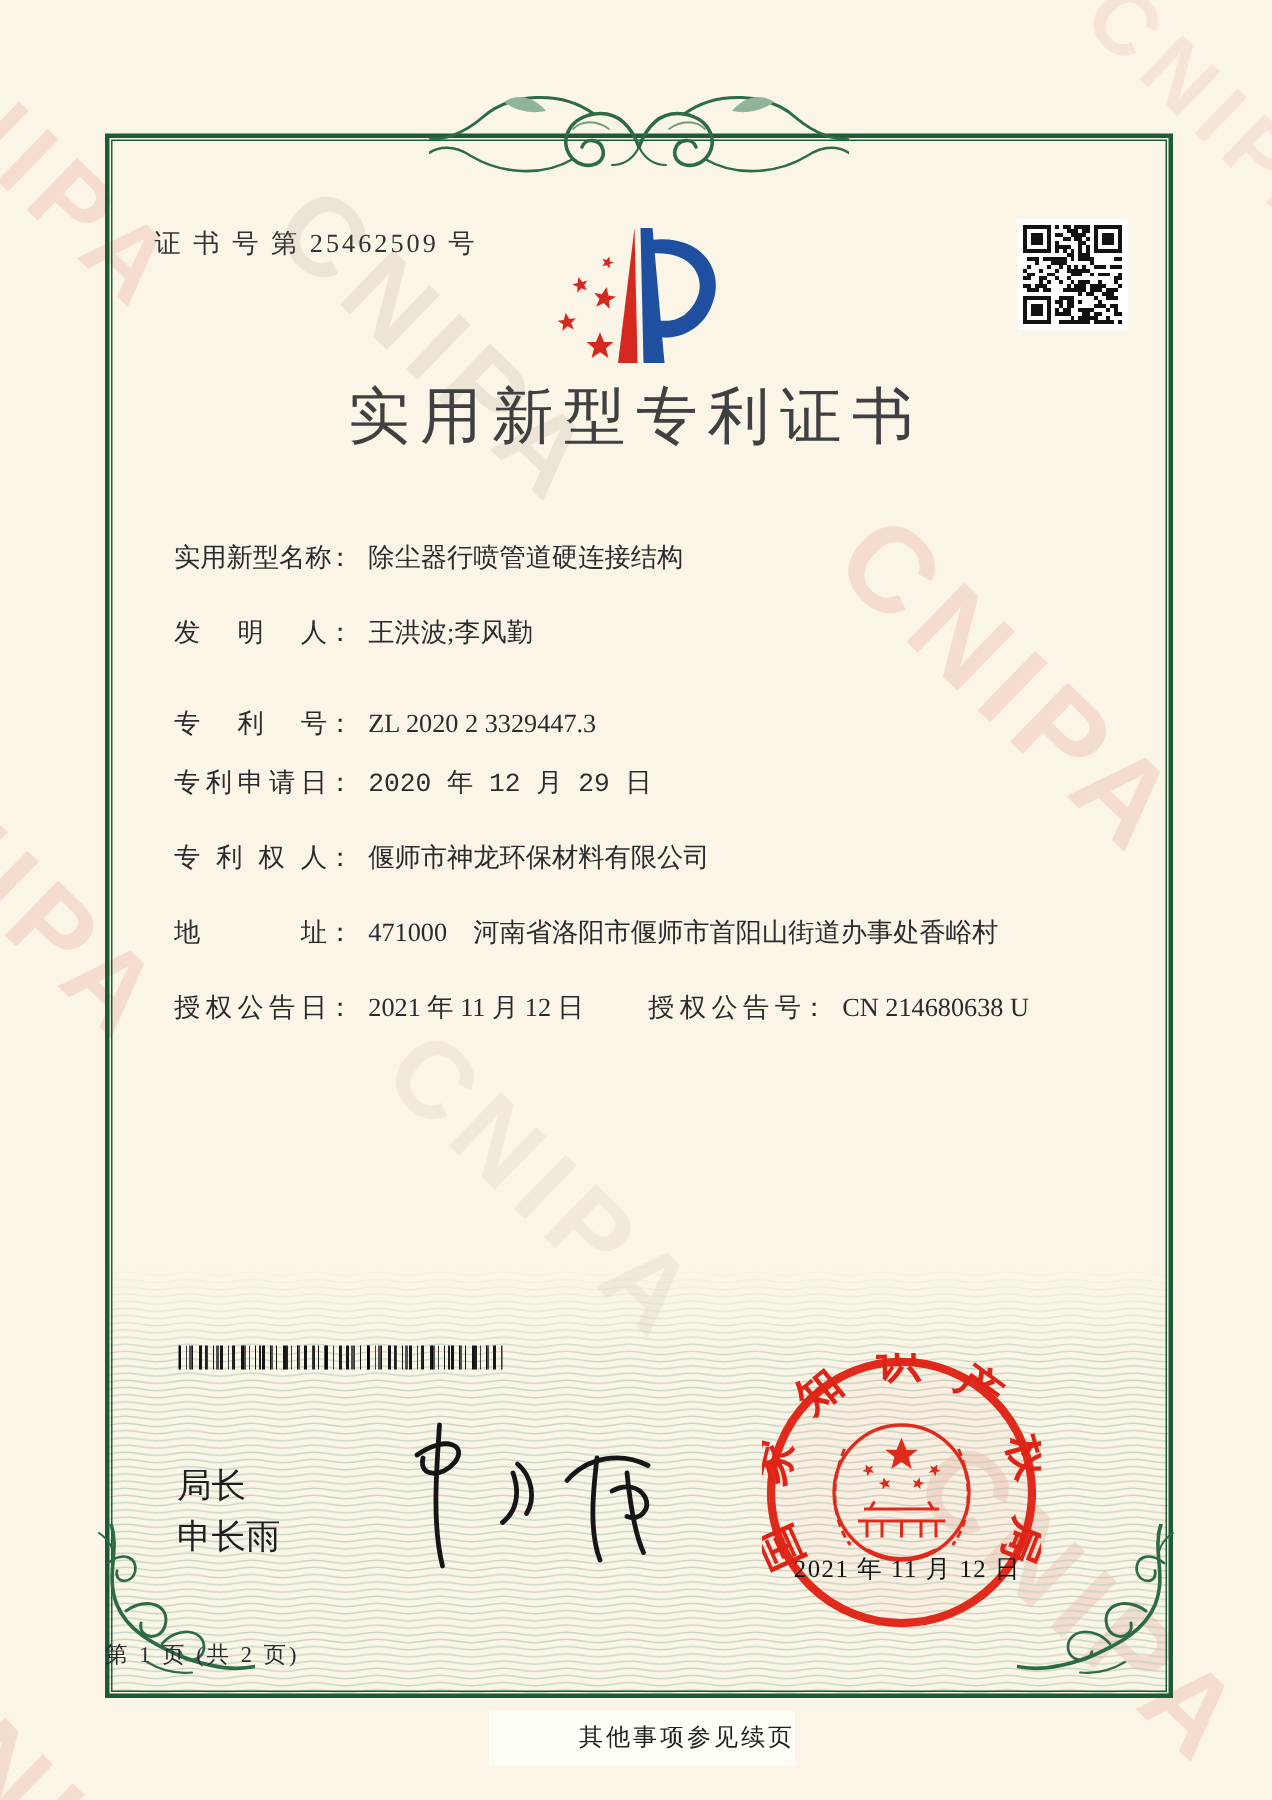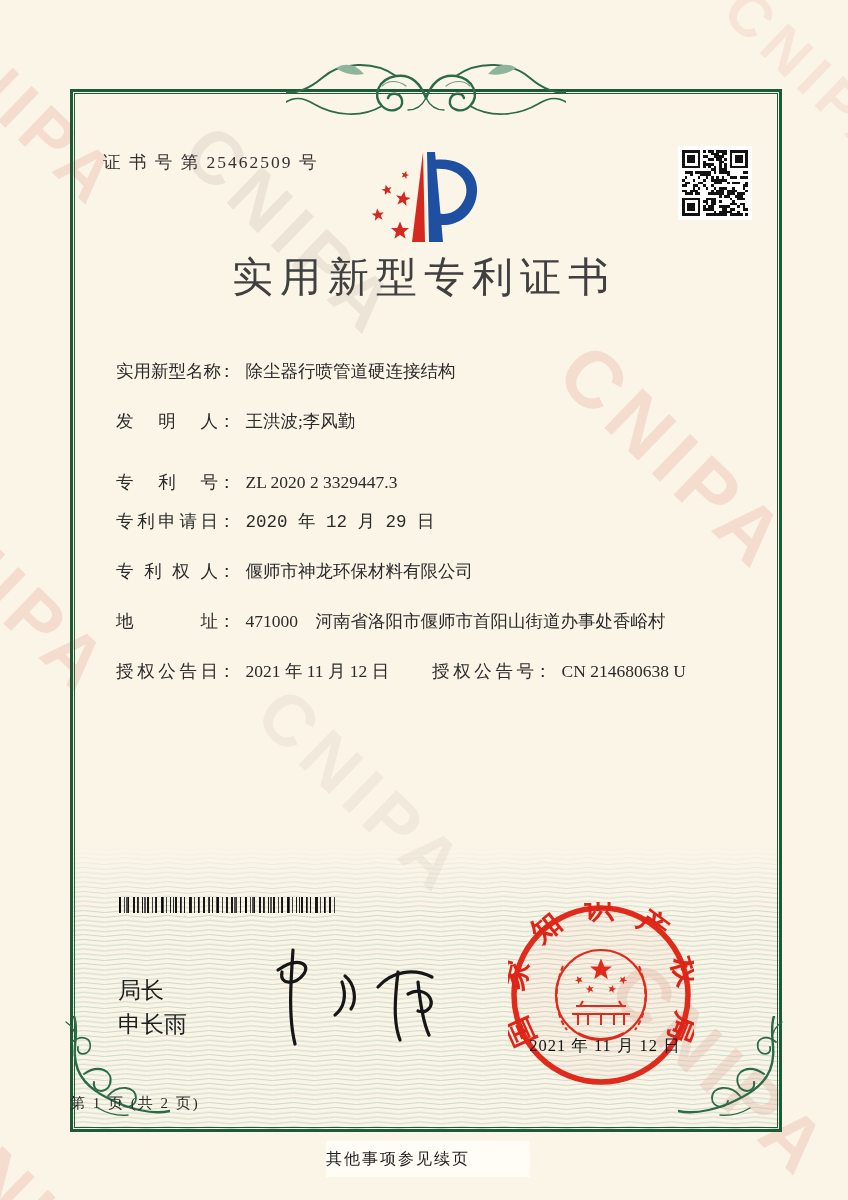--- a/index.html
+++ b/index.html
@@ -53,21 +53,21 @@
   .signature { position:absolute; left:248px; top:942px; z-index:6; }
 
   .seal { position:absolute; left:508px; top:902px; z-index:6; }
   .seal-date { position:absolute; left:520px; top:1035px; width:170px; text-align:center;
                font-size:16.5px; letter-spacing:1px; color:#151515; z-index:7; white-space:nowrap; }
 
   .page-footer { position:absolute; left:70px; top:1094px; width:712px; text-align:left;
                  font-size:15px; letter-spacing:2px; color:#2b2b2b; z-index:7; }
 
   .continuation { position:absolute; left:326px; top:1141px; width:204px; height:36px;
-                  background:#fffdf6; text-align:left; line-height:36px;
+                  background:#fffdf6; text-align:right; line-height:36px;
                   font-size:16px; letter-spacing:2px; color:#1f1f1f; z-index:7; }
 </style>
 </head>
 <body>
 
 <div class="page">
 
   <div>
     <span class="wm pink" style="left:-45px;top:-10px;font-size:70px;">CNIPA</span>
     <span class="wm pink" style="left:758px;top:-25px;font-size:60px;opacity:.5;">CNIPA</span>

